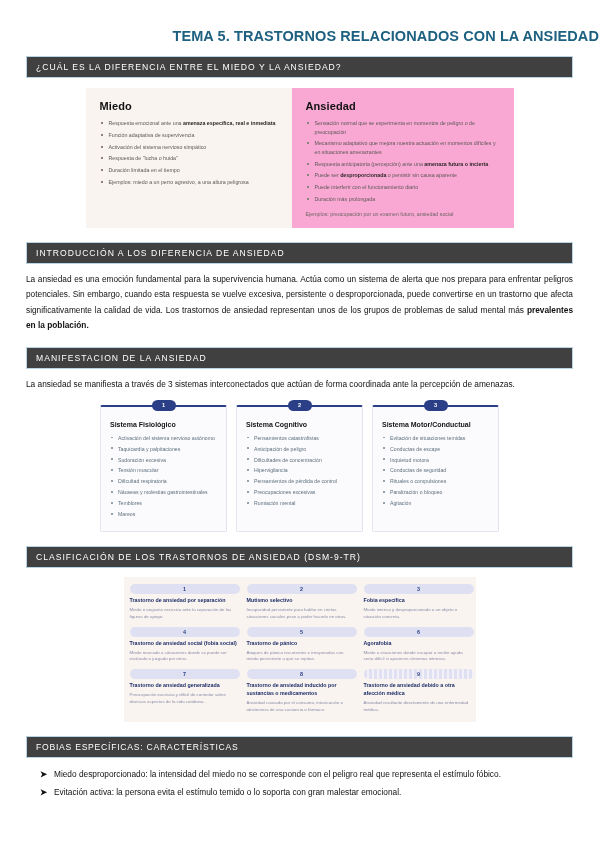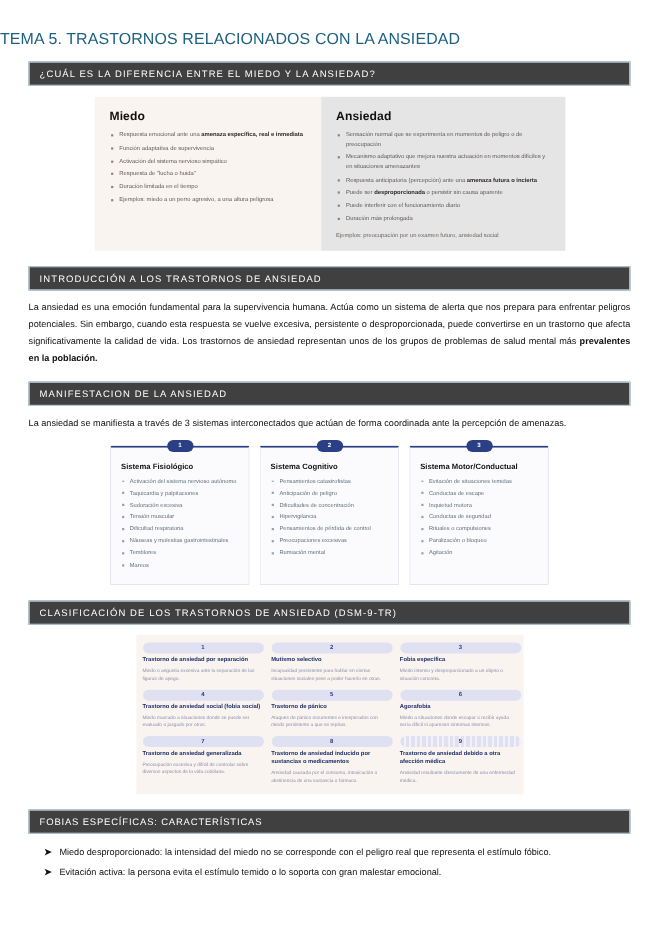--- a/index.html
+++ b/index.html
@@ -7,23 +7,23 @@
     width:599px; height:848px;
     background:#ffffff;
     font-family:"Liberation Sans", sans-serif;
     color:#1a1a1a;
     overflow:hidden;
   }
   .page{ position:relative; width:599px; height:848px; padding:0; box-sizing:border-box; }
 
   
   .doc-title{
-    text-align:left;
+    text-align:right;
     font-size:14.5px;
-    font-weight:400;
+    font-weight:700;
     letter-spacing:.1px;
     color:#1d6080;
     margin:28px 0 12px 0;
   }
 
   
   .bar{
     margin:0 26px;
     background:#404040;
     border:1.5px solid #b9d5e4;
@@ -54,21 +54,21 @@
     border-radius:24px;
   }
   .cmp-card{
     background:#faf4f1;
     width:206px;
     min-height:124px;
     box-sizing:border-box;
     padding:12px 14px 10px 14px;
   }
   .cmp-card.left{ width:206px; }
-  .cmp-card.right{ width:222px; background:#e5e5e5; }
+  .cmp-card.right{ width:222px; background:#f9a8d4; }
   .cmp-h{
     font-size:11px;
     font-weight:700;
     color:#111;
     margin:0 0 7px 0;
     letter-spacing:.1px;
   }
   .cmp-list{ margin:0; padding:0; list-style:none; }
   .cmp-list li{
     position:relative;
@@ -248,21 +248,21 @@
         <li>Puede ser <b>desproporcionada</b> o persistir sin causa aparente</li>
         <li>Puede interferir con el funcionamiento diario</li>
         <li>Duración más prolongada</li>
       </ul>
       <div class="cmp-note">Ejemplos: preocupación por un examen futuro, ansiedad social</div>
     </div>
   </div>
 
   <div class="sp14"></div>
 
-  <div class="bar">INTRODUCCIÓN A LOS TRASTORNOS DE ANSIEDAD</div>
+  <div class="bar">INTRODUCCIÓN A LOS DIFERENCIA DE ANSIEDAD</div>
   <div class="para">La ansiedad es una emoción fundamental para la supervivencia humana. Actúa como un sistema de alerta que nos prepara para enfrentar peligros potenciales. Sin embargo, cuando esta respuesta se vuelve excesiva, persistente o desproporcionada, puede convertirse en un trastorno que afecta significativamente la calidad de vida. Los trastornos de ansiedad representan unos de los grupos de problemas de salud mental más <b>prevalentes en la población.</b></div>
 
   <div class="sp14"></div>
 
   <div class="bar">MANIFESTACION DE LA ANSIEDAD</div>
   <div class="para">La ansiedad se manifiesta a través de 3 sistemas interconectados que actúan de forma coordinada ante la percepción de amenazas.</div>
 
   <div class="systems">
     <div class="sys-card">
       <div class="sys-badge">1</div>

